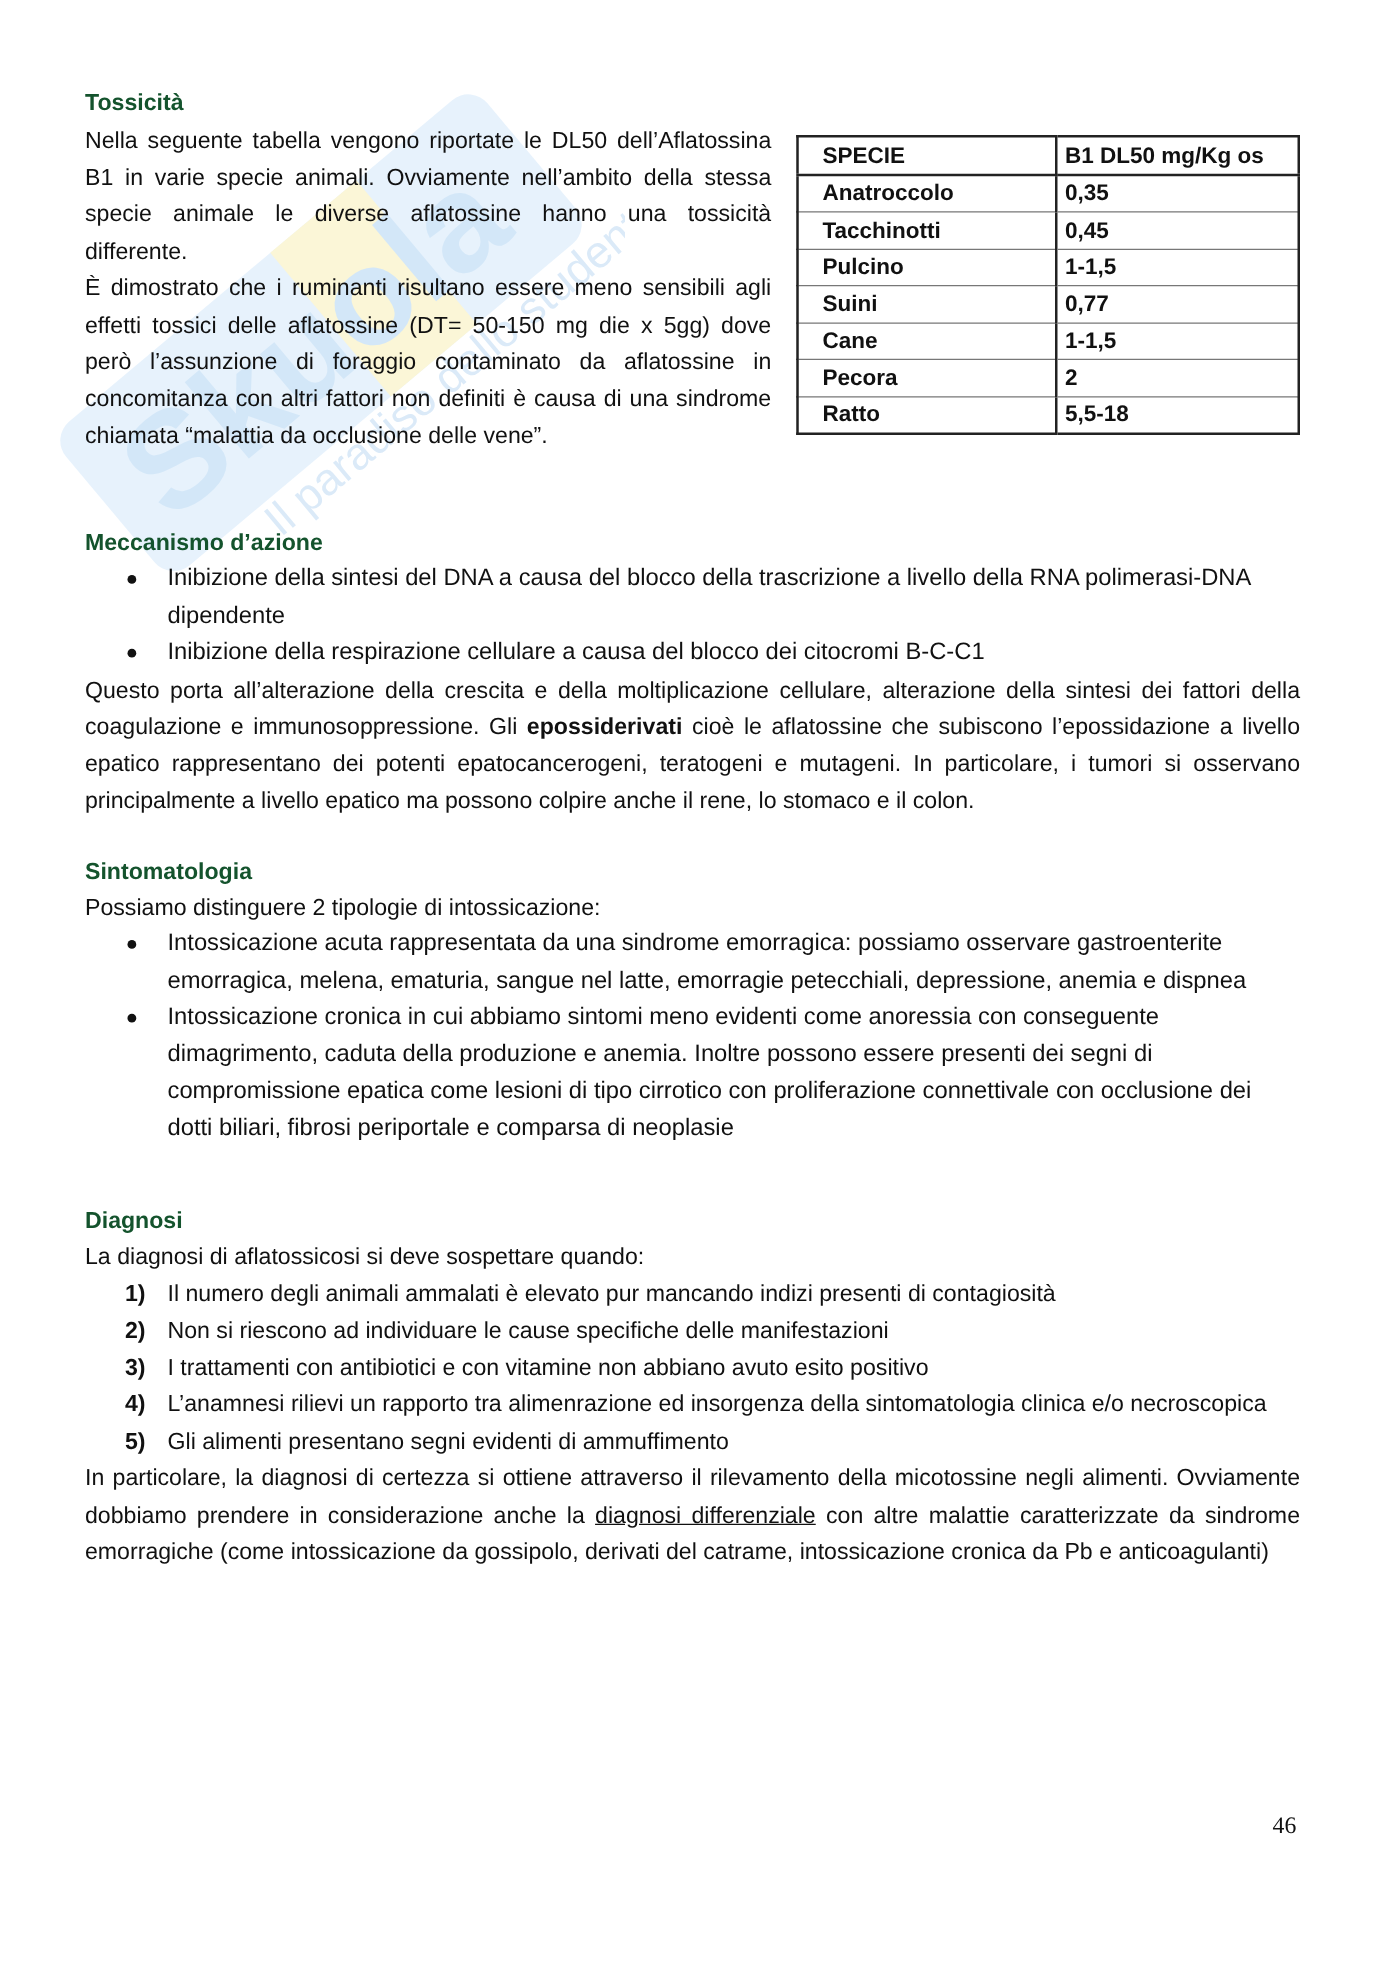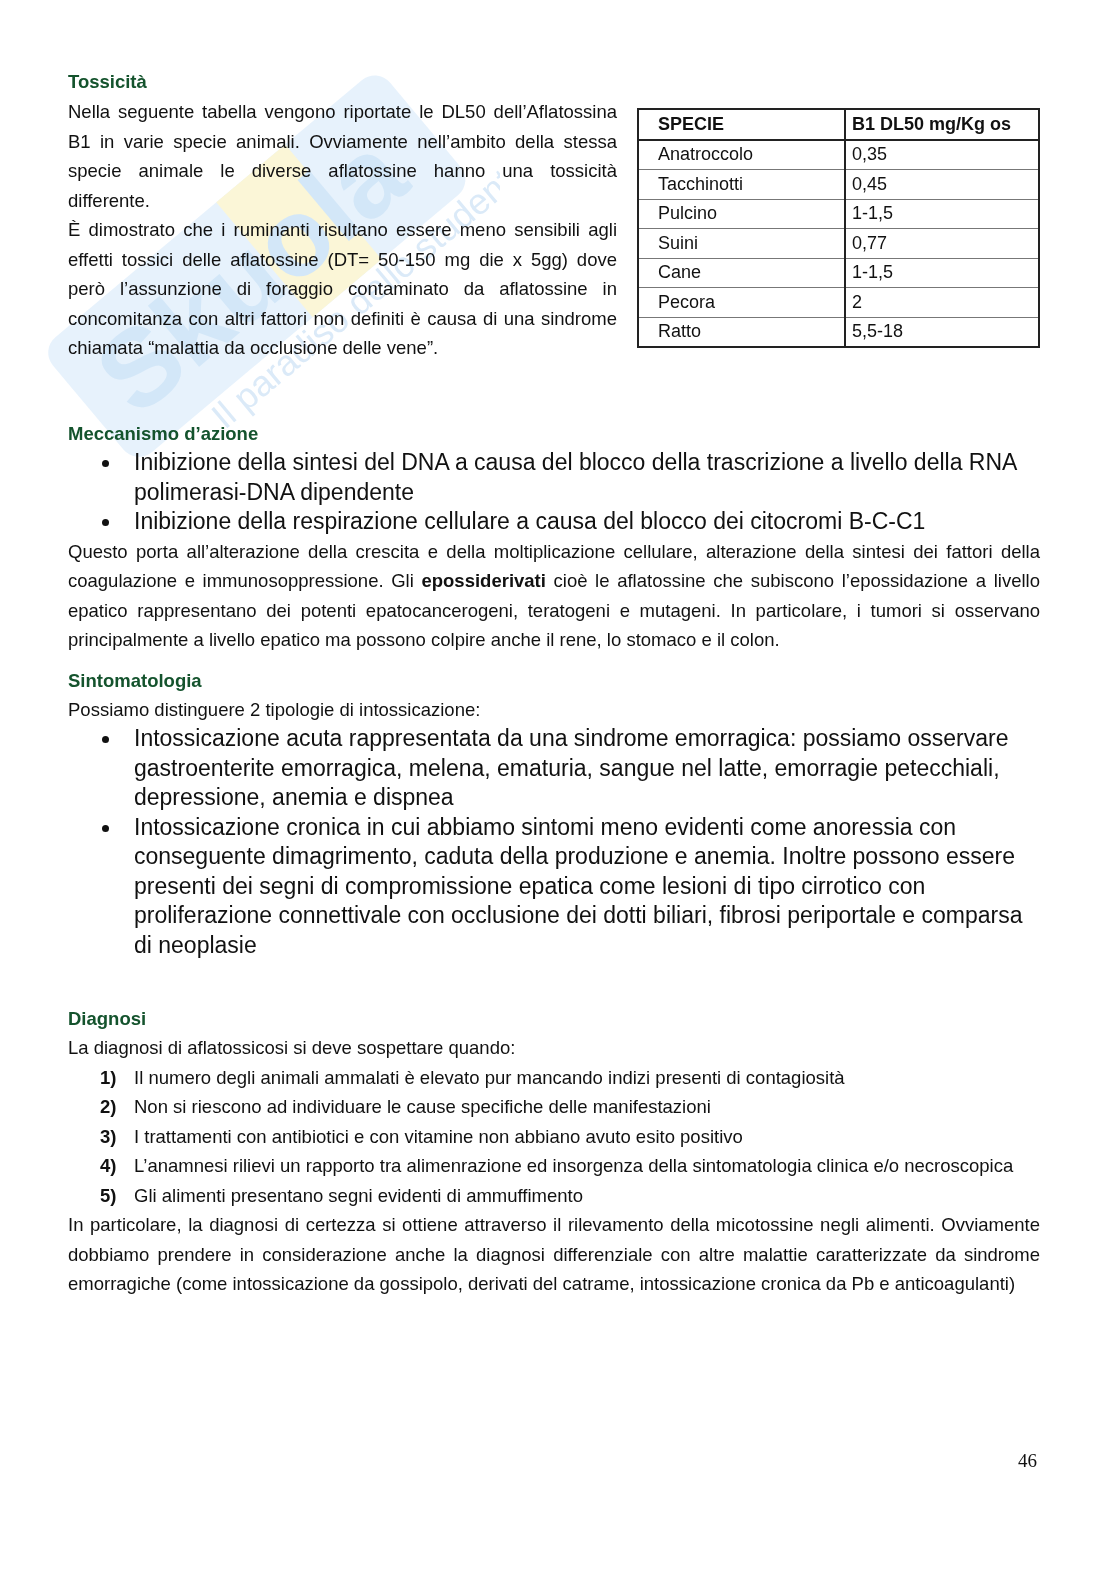--- a/index.html
+++ b/index.html
@@ -22,36 +22,36 @@
     }
     .section-tox { position: relative; height: 330px; }
     .tox-text { position: absolute; left: 0; top: 0; width: 549px; }
     .tox-text .heading { margin-bottom: 1px; }
     .dl50-table {
       position: absolute; left: 569px; top: 40px;
       border-collapse: collapse; border: 2px solid #222;
       font-size: 18px;
     }
     .dl50-table th, .dl50-table td {
-      border: 1px solid #777; padding: 0 6px; height: 28.5px; text-align: left; font-weight: normal;
+      border: 1px solid #777; padding: 0 6px; height: 28.5px; text-align: left; font-weight: bold;
     }
     .dl50-table th { font-weight: bold; border-bottom: 2px solid #222; }
     .dl50-table .c1 { width: 180px; border-right: 2px solid #222; padding-left: 19px; }
     .dl50-table .c2 { width: 180px; }
     .section { margin-top: 22px; }
     ul.bullets { list-style: none; margin: 0; padding: 0 0 0 66px; }
-    ul.bullets li { position: relative; font-size: 23px; line-height: 29.5px; padding-right: 10px; }
+    ul.bullets li { position: relative; font-size: 19px; line-height: 29.5px; padding-right: 10px; }
     ul.bullets li .dot {
       position: absolute; left: -32px; top: 12px; width: 7px; height: 7px; border-radius: 50%; background: #111;
     }
     ol.numbers { list-style: none; margin: 0; padding: 0 0 0 66px; }
     ol.numbers li { position: relative; font-size: 18.5px; line-height: 29.5px; }
     ol.numbers li .num { position: absolute; left: -34px; font-weight: bold; }
     .bold { font-weight: bold; }
-    .u { }
+    .u { text-decoration: underline; }
     .page-number { position: absolute; left: 1018px; top: 1450px; font-size: 19px; z-index: 1; font-family: Liberation Serif, serif; }
   </style>
 </head>
 <body>
 
 <svg class="watermark" viewBox="0 0 480 460">
   <g transform="rotate(-40 240 230)">
     <rect x="20" y="150" width="440" height="150" rx="20" fill="#e3f0fb" opacity="0.85"></rect>
     <rect x="250" y="150" width="90" height="150" fill="#fdf6d3" opacity="0.9"></rect>
     <text x="50" y="265" font-size="110" font-weight="bold" fill="#d3e7f8" font-family="Liberation Sans, sans-serif">Skuola</text>
@@ -109,21 +109,21 @@
 
   <div class="section">
     <h2 class="heading">Meccanismo d’azione</h2>
     <ul class="bullets">
       <li><span class="dot"></span><span>Inibizione della sintesi del DNA a causa del blocco della trascrizione a livello della RNA polimerasi-DNA dipendente</span></li>
       <li><span class="dot"></span><span>Inibizione della respirazione cellulare a causa del blocco dei citocromi B-C-C1</span></li>
     </ul>
     <p class="para"><span>Questo porta all’alterazione della crescita e della moltiplicazione cellulare, alterazione della sintesi dei fattori della coagulazione e immunosoppressione. Gli </span><span class="bold">epossiderivati</span><span> cioè le aflatossine che subiscono l’epossidazione a livello epatico rappresentano dei potenti epatocancerogeni, teratogeni e mutageni. In particolare, i tumori si osservano principalmente a livello epatico ma possono colpire anche il rene, lo stomaco e il colon.</span></p>
   </div>
 
-  <div class="section" style="margin-top:12px">
+  <div class="section" style="margin-top:28px">
     <h2 class="heading">Sintomatologia</h2>
     <p class="para">Possiamo distinguere 2 tipologie di intossicazione:</p>
     <ul class="bullets">
       <li><span class="dot"></span><span>Intossicazione acuta rappresentata da una sindrome emorragica: possiamo osservare gastroenterite emorragica, melena, ematuria, sangue nel latte, emorragie petecchiali, depressione, anemia e dispnea</span></li>
       <li><span class="dot"></span><span>Intossicazione cronica in cui abbiamo sintomi meno evidenti come anoressia con conseguente dimagrimento, caduta della produzione e anemia. Inoltre possono essere presenti dei segni di compromissione epatica come lesioni di tipo cirrotico con proliferazione connettivale con occlusione dei dotti biliari, fibrosi periportale e comparsa di neoplasie</span></li>
     </ul>
   </div>
 
   <div class="section" style="margin-top:45px">
     <h2 class="heading">Diagnosi</h2>

